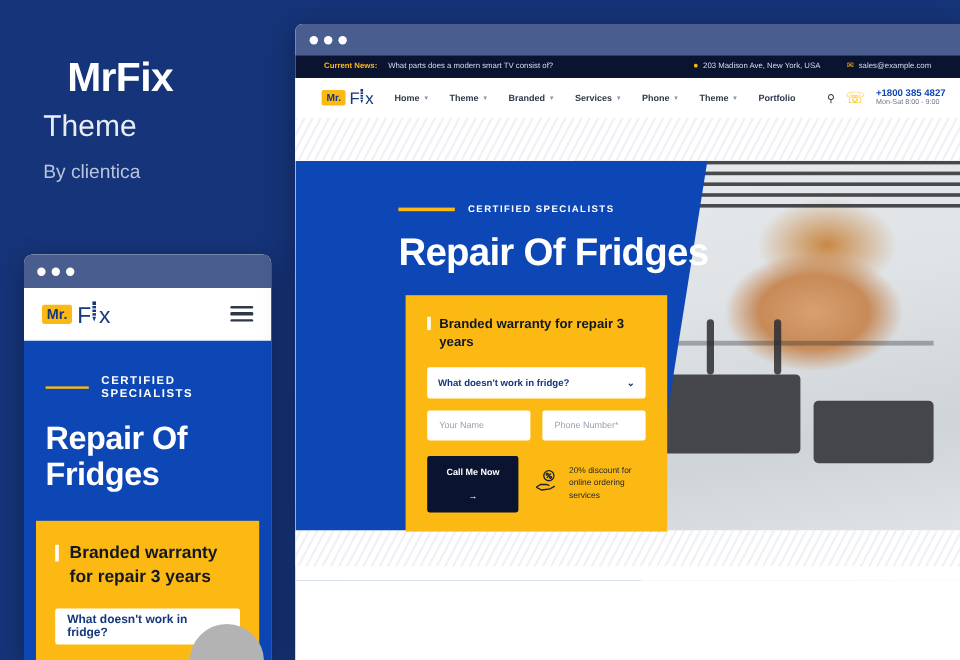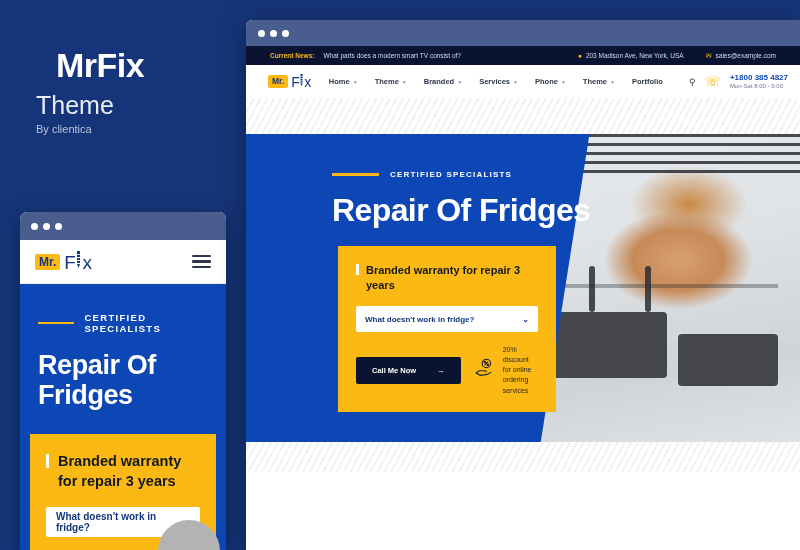--- a/index.html
+++ b/index.html
@@ -19,21 +19,21 @@
   #brand-title {
     font-size: 34px; font-weight: bold; color: #ffffff; letter-spacing: -0.5px;
     line-height: 1.05;
     margin-left: 20px;
   }
   #brand-subtitle {
     font-size: 25px; font-weight: 300; color: #e8ecf5; margin-top: 8px;
     line-height: 1.1;
   }
   #brand-author {
-    font-size: 11px; color: #b9c4dd; margin-top: 4px;
+    font-size: 16px; color: #b9c4dd; margin-top: 16px;
   }
 
   
   #mobile-mockup {
     position: absolute; left: 20px; top: 212px; width: 206px; height: 340px;
     background: #ffffff;
     border-radius: 7px 7px 0 0;
     overflow: hidden;
     box-shadow: 0 6px 22px rgba(0,0,0,0.30);
   }
@@ -195,21 +195,21 @@
   .input-row { display: flex; gap: 10px; margin-top: 10px; }
   .text-input {
     flex: 1; background: #ffffff; height: 25px; border-radius: 2px;
     display: flex; align-items: center; padding: 0 10px;
     font-size: 7.5px; color: #9aa2b1;
   }
   #cta-row { display: flex; align-items: center; gap: 13px; margin-top: 13px; }
   #call-button {
     background: #0a1430; color: #ffffff; font-size: 7.5px; font-weight: bold;
     padding: 9px 16px; border-radius: 2px; cursor: pointer; white-space: nowrap;
-    display: flex; align-items: center; gap: 21px;
+    display: flex; align-items: center; gap: 11px; flex-direction: column;
   }
   #discount-block { display: flex; align-items: center; gap: 7px; }
   #discount-text { font-size: 7px; color: #1b2332; line-height: 1.45; }
 
   #footer-stripes {
     position: absolute; left: 0; bottom: 0; width: 100%; height: 42px;
     background: #ffffff; overflow: hidden;
   }
   #footer-stripes .diag-stripes { height: 30px; }
 </style>
@@ -383,20 +383,28 @@
     </div>
 
     <div id="form-card">
       <div class="card-heading">Branded warranty for repair 3 years</div>
 
       <div id="select-field">
         <span>What doesn't work in fridge?</span>
         <span>⌄</span>
       </div>
 
+      <div class="input-row">
+        <div class="text-input">
+          <span>Your Name</span>
+        </div>
+        <div class="text-input">
+          <span>Phone Number*</span>
+        </div>
+      </div>
 
       <div id="cta-row">
         <div id="call-button">
           <span>Call Me Now</span>
           <span>→</span>
         </div>
         <div id="discount-block">
           <span>
             <svg width="22" height="22" viewBox="0 0 24 24" fill="none" stroke="#1b2332" stroke-width="1.2" aria-hidden="true">
               <circle cx="13.5" cy="7" r="4.6"></circle>

